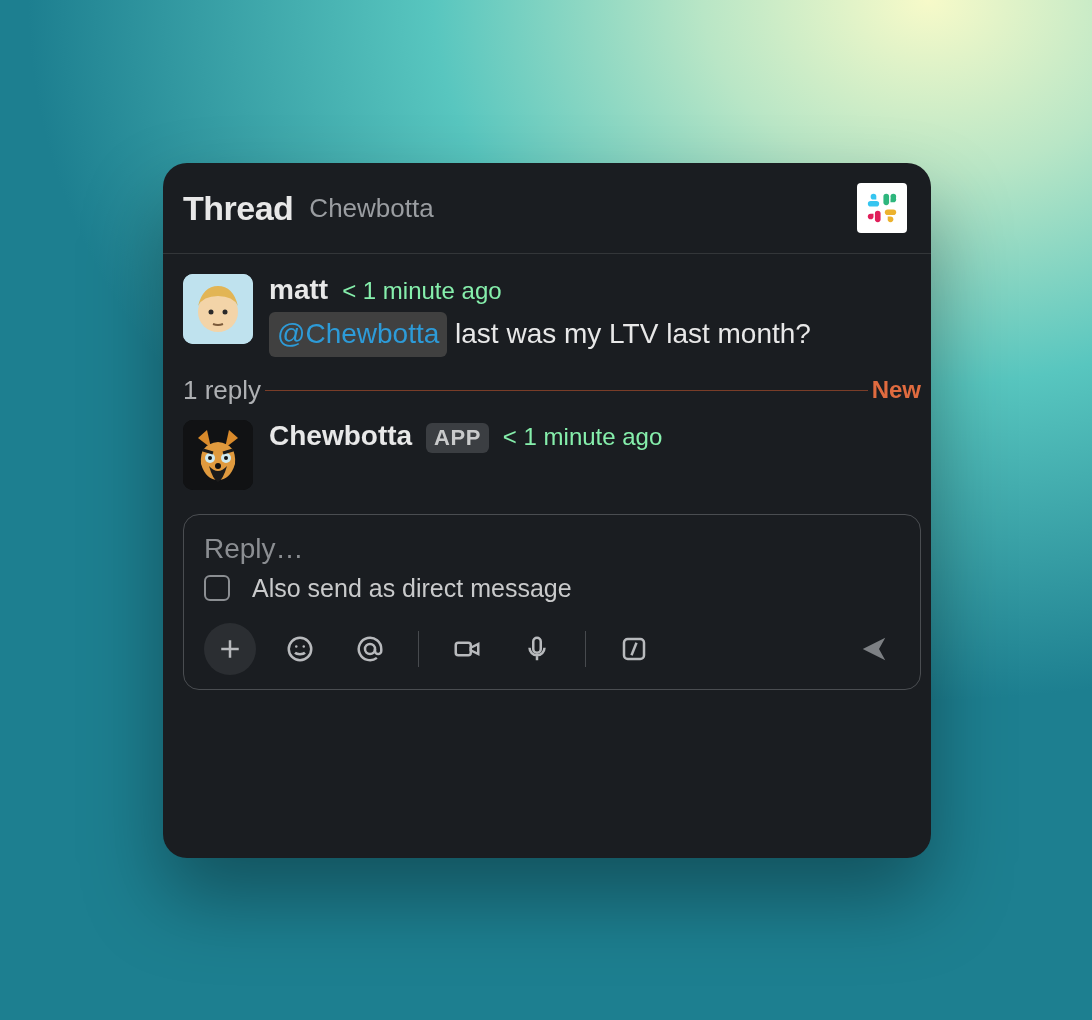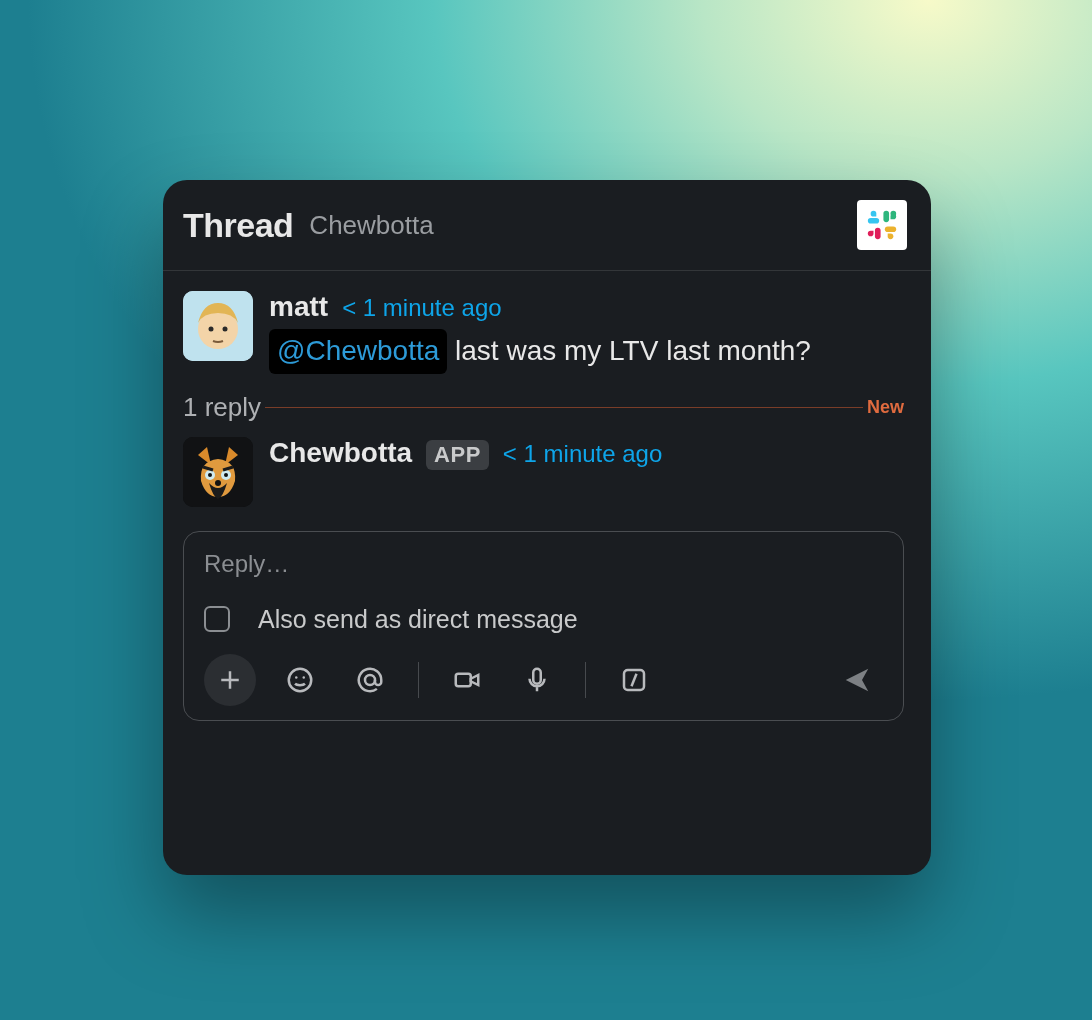--- a/index.html
+++ b/index.html
@@ -2,86 +2,86 @@
 <html><head>
 <meta charset="utf-8">
 <style>
   * { box-sizing: border-box; margin: 0; padding: 0; }
   html, body { width: 1092px; height: 1020px; overflow: hidden; font-family: -apple-system, BlinkMacSystemFont, "Segoe UI", Helvetica, Arial, sans-serif; }
   body {
     background: radial-gradient(ellipse 900px 700px at 85% 0%, #f7fac9 0%, #b9e6c6 25%, #58c6bf 55%, #1d7f90 100%);
   }
   .panel {
     position: absolute;
-    left: 163px; top: 180px;
+    left: 163px; top: 163px;
     width: 768px; height: 695px;
     background: #1a1d21;
     border-radius: 24px;
     box-shadow: 0 40px 80px rgba(0,0,0,0.35);
     color: #d1d2d3;
   }
   .header {
     display: flex; align-items: center;
     padding: 20px 24px 20px 20px;
     border-bottom: 1px solid #333639;
   }
   .header-title { font-size: 34px; font-weight: 800; color: #e8e8e8; letter-spacing: -0.5px; }
   .header-sub { font-size: 26px; color: #9a9da1; margin-left: 16px; font-weight: 400; }
   .header-spacer { flex: 1; }
   .slack-badge {
     width: 50px; height: 50px; background: #fff; border-radius: 4px;
     display: flex; align-items: center; justify-content: center;
   }
   .slack-badge svg { width: 34px; height: 34px; }
 
-  .body { padding: 20px 27px 0 20px; }
+  .body { padding: 20px 10px 0 20px; }
 
   .msg { display: flex; gap: 16px; }
   .avatar {
     width: 70px; height: 70px; border-radius: 10px; flex: 0 0 70px;
     display:flex; align-items:center; justify-content:center;
   }
   .avatar.matt { background: #bfe2ee; }
   .avatar.bot  { background: #0e0f10; }
   .avatar svg { width: 100%; height: 100%; }
 
   .msg-content { flex: 1; }
   .meta { display: flex; align-items: baseline; gap: 14px; }
   .author { font-size: 28px; font-weight: 800; color: #e8e8e8; }
   .badge-app {
     background: #3b3e42; color: #c9cacb; font-size: 22px; font-weight: 700;
     padding: 2px 8px; border-radius: 6px; letter-spacing: 0.5px;
   }
-  .ts { font-size: 24px; color: #0ea5e9; }
+  .ts { font-size: 24px; color: #86efac; }
   .text { font-size: 28px; color: #e8e8e8; line-height: 1.45; margin-top: 6px; }
   .mention {
-    background: #000000; color: #2d9bd8; padding: 2px 8px; border-radius: 6px;
+    background: #404040; color: #2d9bd8; padding: 2px 8px; border-radius: 6px;
     display: inline-block;
   }
 
   .sep-row {
     display: flex; align-items: center; gap: 4px;
     margin: 18px 0 14px 0;
   }
   .sep-count { font-size: 26px; color: #aeb0b3; }
   .sep-line { flex: 1; height: 1px; background: #7a3d28; }
-  .sep-new  { font-size: 18px; font-weight: 700; color: #e06b3f; }
+  .sep-new  { font-size: 24px; font-weight: 700; color: #e06b3f; }
 
   .composer {
     margin: 24px 0 0 0;
     border: 1px solid #4a4d51;
     border-radius: 16px;
     padding: 18px 20px 14px 20px;
   }
   .reply-field {
     width: 100%; background: transparent; border: none; outline: none;
-    font-size: 24px; color: #d1d2d3;
+    font-size: 28px; color: #d1d2d3;
   }
   .reply-field::placeholder { color: #8b8e92; }
-  .dm-row { display: flex; align-items: center; gap: 28px; margin-top: 27px; text-align: center; }
+  .dm-row { display: flex; align-items: center; gap: 22px; margin-top: 9px; text-align: center; }
   .checkbox {
     width: 26px; height: 26px; border: 2px solid #8b8e92; border-radius: 6px;
     background: transparent;
   }
   .dm-label { font-size: 25px; color: #c9cacb; }
 
   .toolbar {
     display: flex; align-items: center; gap: 18px;
     margin-top: 20px;
   }

